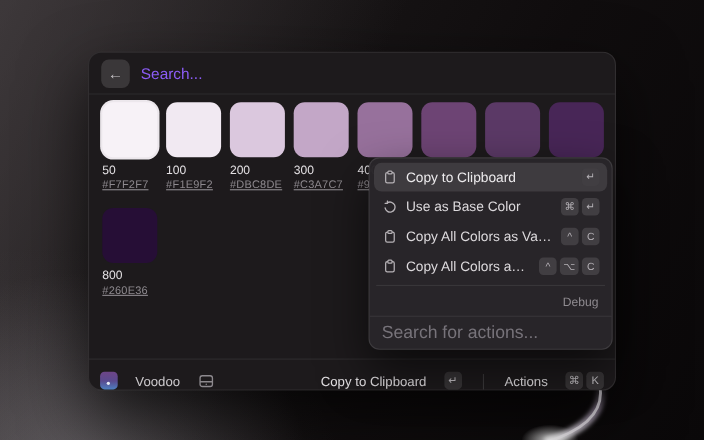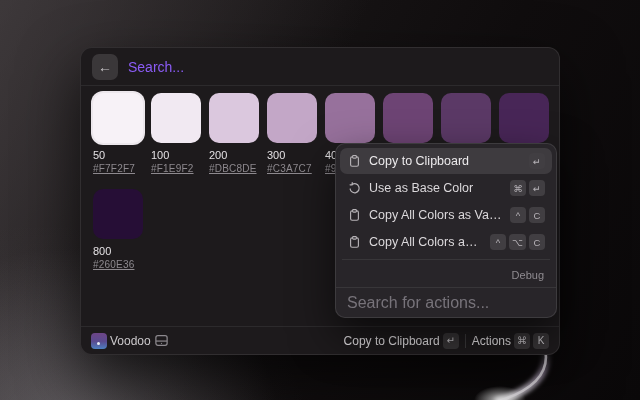--- a/index.html
+++ b/index.html
@@ -27,21 +27,21 @@
     display:flex;align-items:center;justify-content:center;color:#c9c6c9;
     font-size:14px;cursor:default;}
   .search-ph{color:#8b5cf6;font-size:14px;}
   .win-body{flex:1;padding:7px 12px 0;overflow:hidden;}
   .palette-grid{display:grid;grid-template-columns:repeat(8,50px);column-gap:8px;row-gap:14px;}
   .cell{width:50px;}
   .sw{width:50px;height:50px;border-radius:10px;}
   .cell.selected .sw{box-shadow:0 0 0 2px #ece7ec;}
   .num{margin-top:6px;font-size:11px;font-weight:400;color:#e3e0e3;line-height:13px;}
   .hexv{font-size:10px;color:#8d898e;line-height:13px;letter-spacing:.2px;text-decoration:underline;}
-  .win-footer{height:28px;flex:none;display:flex;align-items:center;gap:3px;
+  .win-footer{height:28px;flex:none;display:flex;align-items:flex-end;gap:16px;
     padding:0 10px;border-top:1px solid rgba(255,255,255,0.07);font-size:12px;}
   .ext-icon{width:16px;height:16px;border-radius:4px;position:relative;flex:none;
     background:linear-gradient(180deg,#6d4587 0%,#5a4a8f 52%,#4d7fc0 100%);}
   .ext-icon::after{content:"";position:absolute;left:6px;top:9px;width:3px;height:3px;
     border-radius:50%;background:#e8ecf5;}
   .app-name{color:#cbc8cb;}
   .footer-icon{color:#8d898e;display:flex;align-items:center;}
   .spacer{flex:1;}
   .foot-label{color:#e3e0e3;font-weight:500;}
   .key{min-width:16px;height:16px;padding:0 3px;border-radius:4px;background:rgba(255,255,255,0.12);

